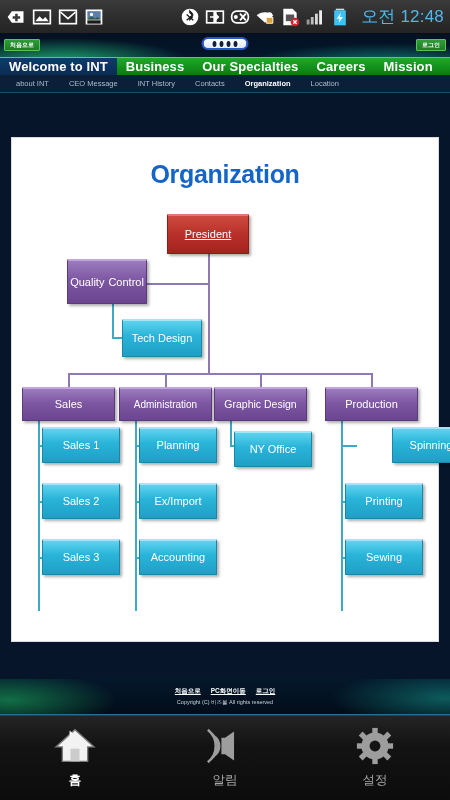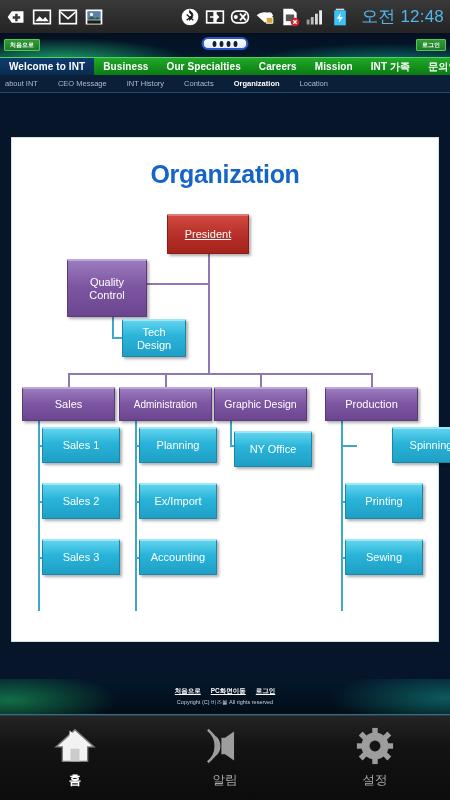--- a/index.html
+++ b/index.html
@@ -67,39 +67,39 @@
 
   
   .mainnav {
     position: relative; height: 18px; width: 450px;
     background: linear-gradient(180deg,#23a82c 0%, #12901a 55%, #0c7a14 100%);
     display: flex; align-items: stretch;
     border-top: 1px solid #4ed45a;
   }
   .mainnav-item {
     display: flex; align-items: center; justify-content: center;
-    color: #ffffff; font-size: 10px; font-weight: bold;
+    color: #ffffff; font-size: 13px; font-weight: bold;
     padding: 8px 9px; white-space: nowrap; letter-spacing: .1px;
   }
   .mainnav-item.active {
     background: linear-gradient(180deg,#0d3c6e 0%, #0a2c52 100%);
   }
 
   
   .subnav {
     position: relative; height: 18px; width: 450px;
     background: #0b2038;
     display: flex; align-items: center;
     border-bottom: 1px solid #1c4e72;
   }
   .subnav-item {
     color: #a9bccd; font-size: 7.5px; padding: 0 10px;
     white-space: nowrap;
   }
-  .subnav-item:first-child { padding-left: 5px; }
+  .subnav-item:first-child { padding-left: 16px; }
   .subnav-item.active { color: #ffffff; font-weight: bold; }
 
   
   .content-card {
     position: absolute; left: 11px; top: 104px;
     width: 428px; height: 505px;
     background: #ffffff;
     border: 1px solid #d8dde3;
   }
   .page-title {
@@ -309,26 +309,26 @@
 
       <div class="ln v cyan" style="left:329px; top:222px; height:192px;"></div>
       <div class="ln h cyan" style="left:329px; top:248px; width:16px;"></div>
       <div class="ln h cyan" style="left:329px; top:304px; width:16px;"></div>
       <div class="ln h cyan" style="left:329px; top:360px; width:16px;"></div>
 
       <div class="node red" style="left:155px; top:17px;  width:82px; height:40px;">
         <span>President</span>
       </div>
 
-      <div class="node purple" style="left:55px;  top:62px;  width:80px; height:58px; flex-direction:column;">
+      <div class="node purple" style="left:55px;  top:62px;  width:80px; height:45px; ">
         <span>Quality</span>
         <span>Control</span>
       </div>
 
-      <div class="node cyan" style="left:110px; top:122px; width:64px; height:38px;">
+      <div class="node cyan" style="left:110px; top:122px; width:80px; height:38px;">
         <span>Tech Design</span>
       </div>
 
       <div class="node purple" style="left:10px;  top:190px; width:93px; height:34px;">
         <span>Sales</span>
       </div>
       <div class="node purple" style="left:107px; top:190px; width:93px; height:34px; font-size:10px;">
         <span>Administration</span>
       </div>
       <div class="node purple" style="left:202px; top:190px; width:93px; height:34px; font-size:10.5px;">

